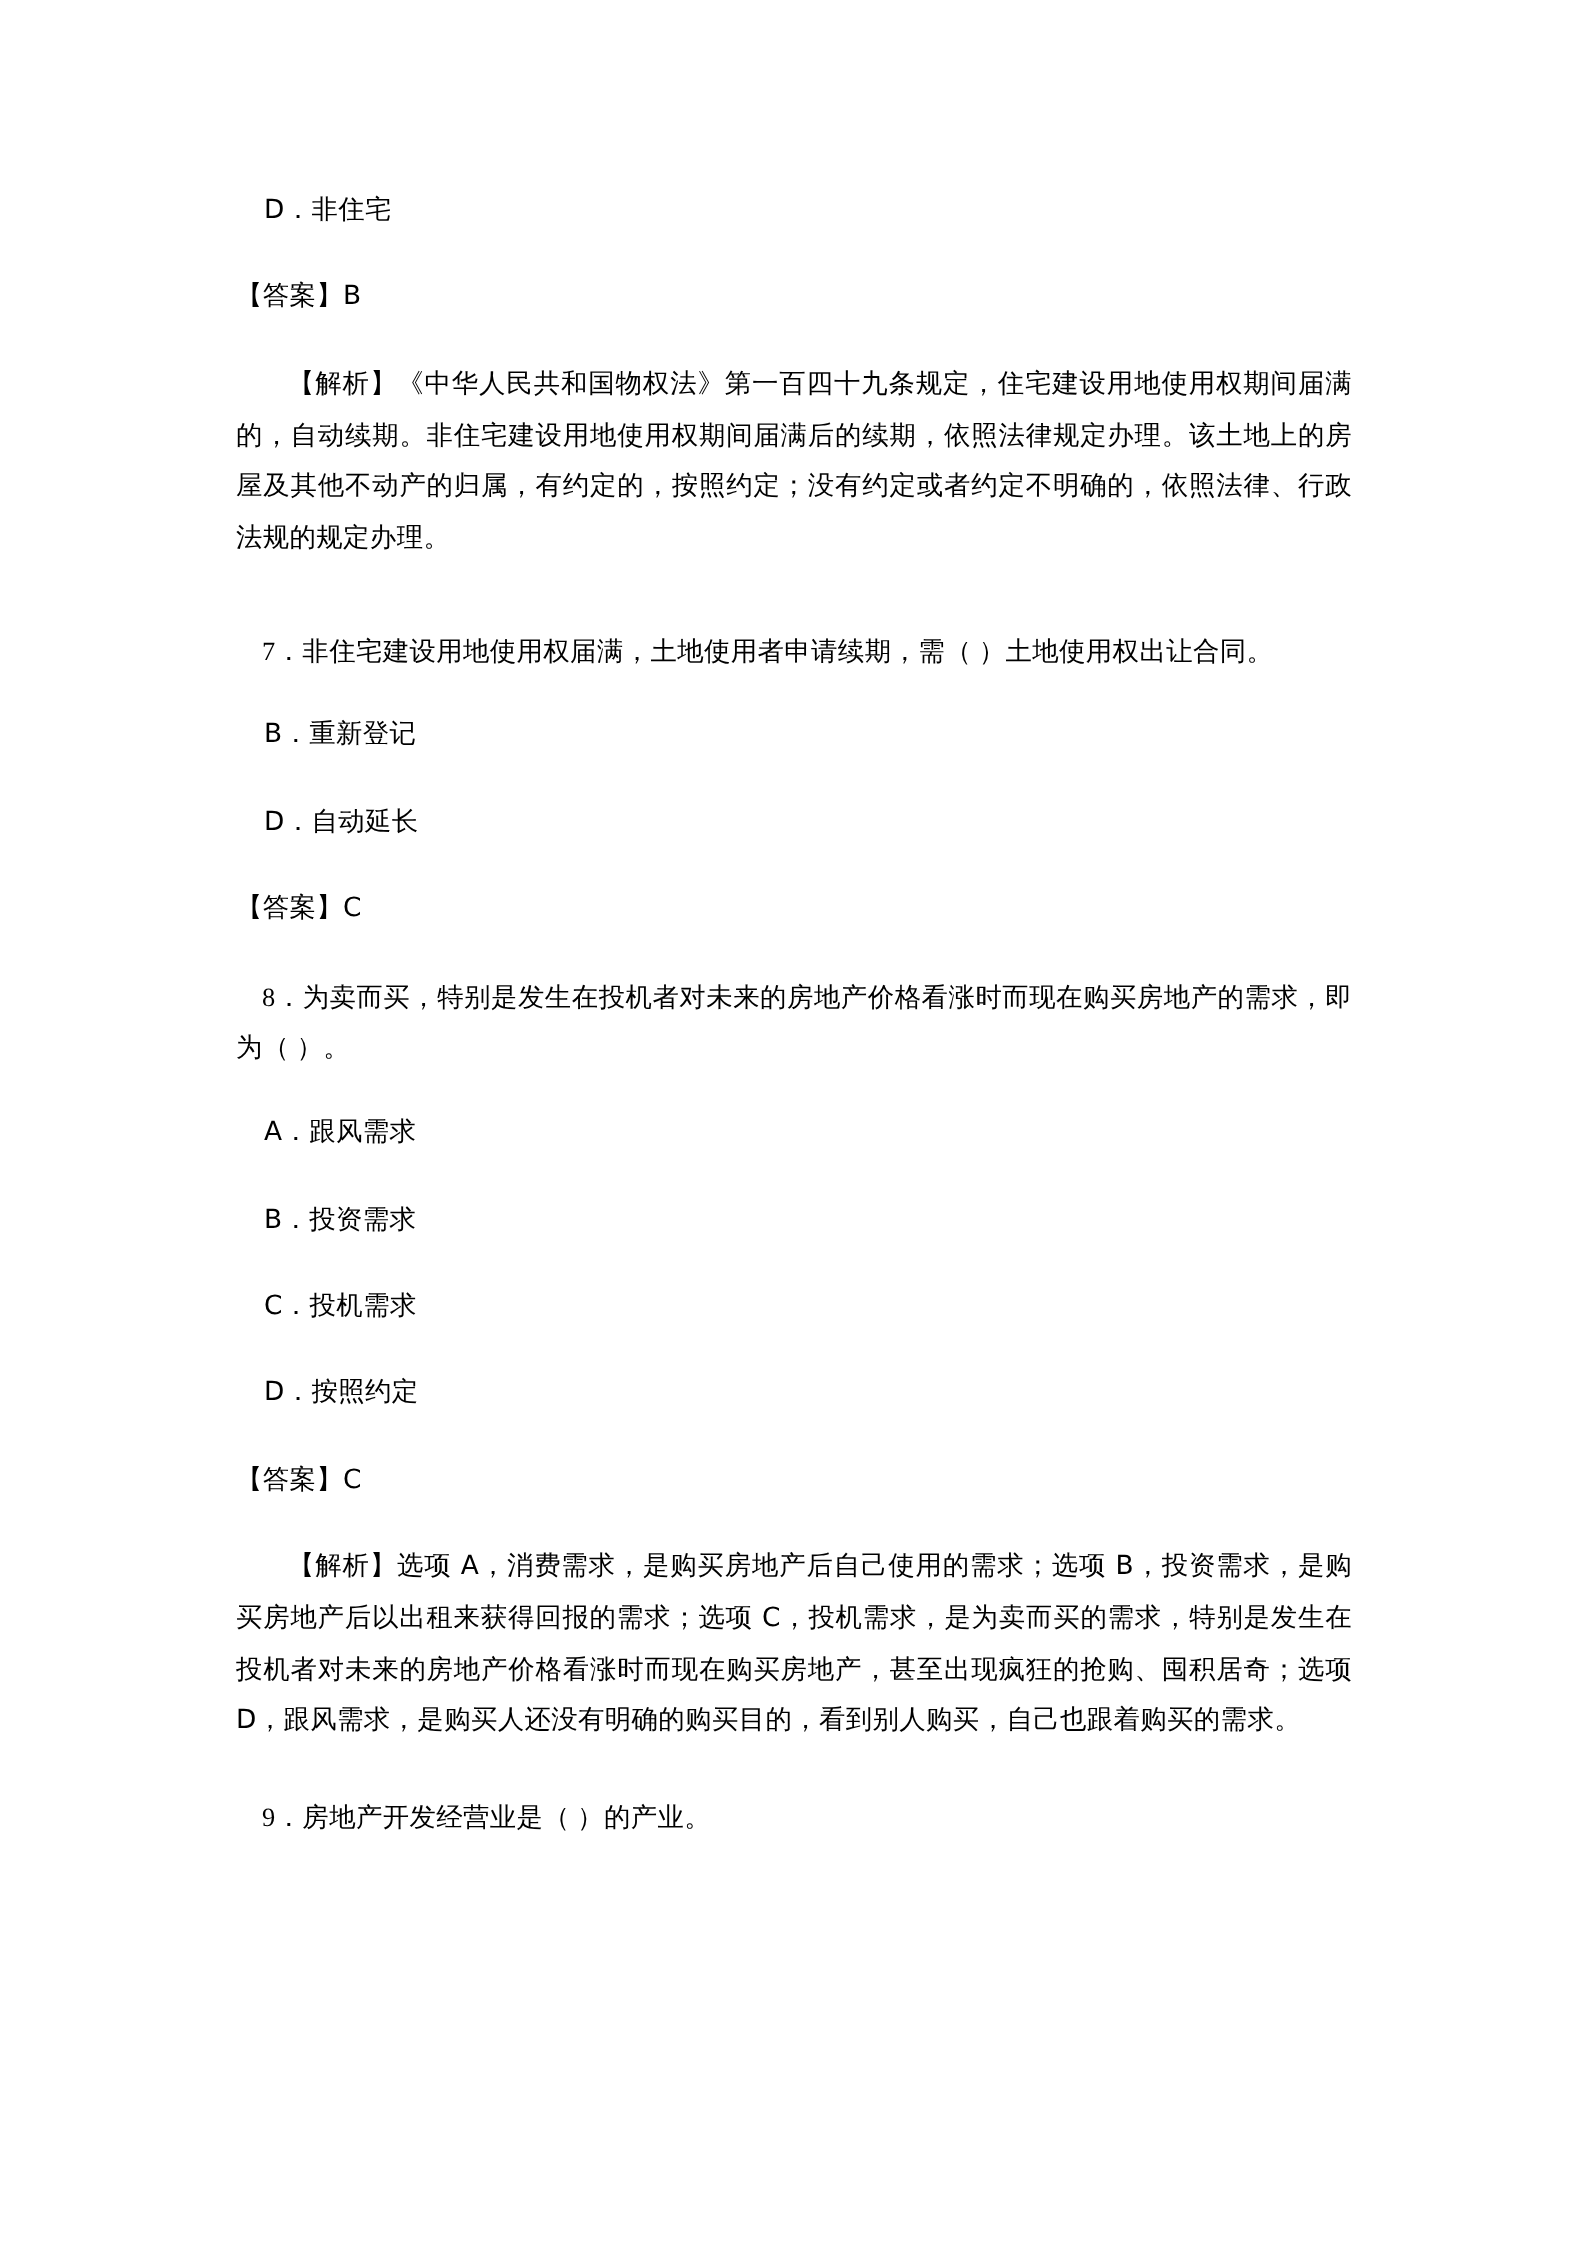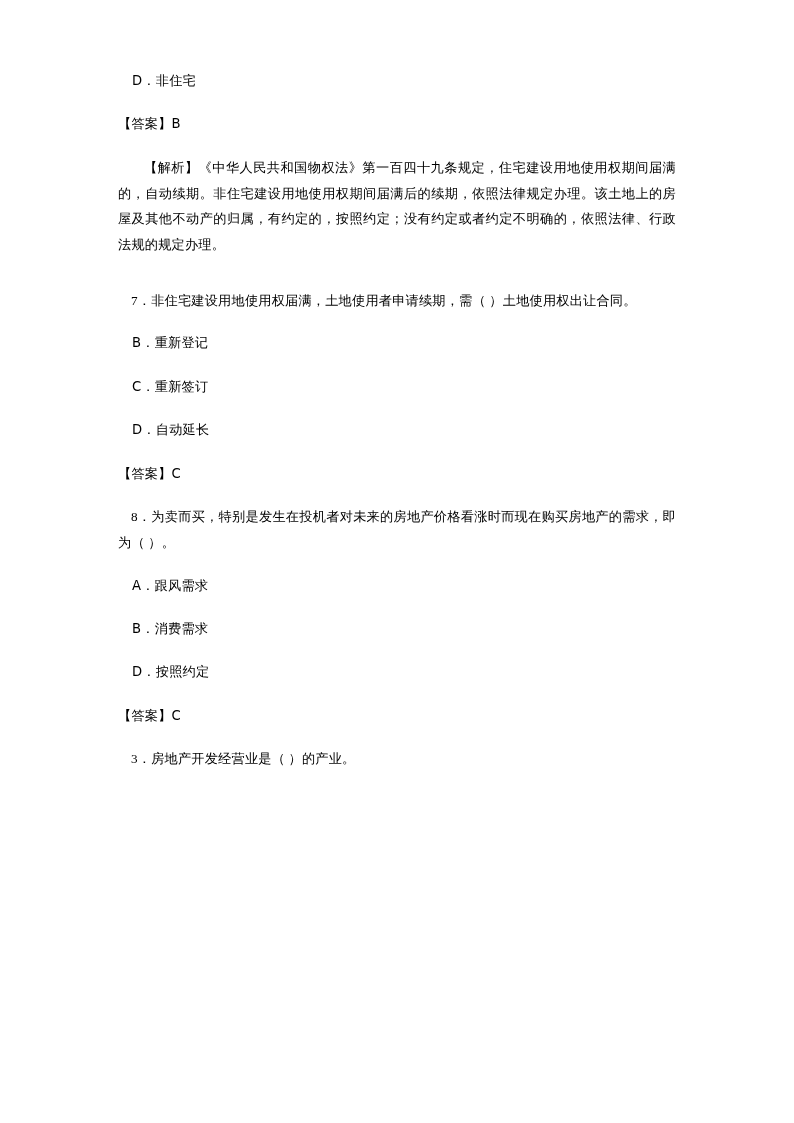--- a/index.html
+++ b/index.html
@@ -12,21 +12,21 @@
     height: 1123px;
     font-family: "DejaVu Sans", "Liberation Sans", sans-serif;
     color: #000000;
     -webkit-font-smoothing: antialiased;
   }
   .page {
     position: relative;
     width: 794px;
     height: 1123px;
     box-sizing: border-box;
-    padding: 68px 118px 60px 118px;
+    padding: 93px 118px 60px 118px;
   }
   .block {
     font-size: 13.2px;
     line-height: 2.0;
     letter-spacing: 0.2px;
     text-align: justify;
     margin: 0 0 17px 0;
   }
   
   .opt {
@@ -61,30 +61,31 @@
 
   <p class="block opt">D．非住宅</p>
 
   <p class="block ans">【答案】B</p>
 
   <p class="block exp gap-lg">【解析】《中华人民共和国物权法》第一百四十九条规定，住宅建设用地使用权期间届满的，自动续期。非住宅建设用地使用权期间届满后的续期，依照法律规定办理。该土地上的房屋及其他不动产的归属，有约定的，按照约定；没有约定或者约定不明确的，依照法律、行政法规的规定办理。</p>
 
   <p class="block q">7．非住宅建设用地使用权届满，土地使用者申请续期，需（ ）土地使用权出让合同。</p>
 
   <p class="block opt">B．重新登记</p>
-  <p class="block opt">C．重新签订</p>
   <p class="block opt">D．自动延长</p>
 
   <p class="block ans">【答案】C</p>
 
 
   <p class="block q">8．为卖而买，特别是发生在投机者对未来的房地产价格看涨时而现在购买房地产的需求，即为（ ）。</p>
 
   <p class="block opt">A．跟风需求</p>
-  <p class="block opt">B．消费需求</p>
+  <p class="block opt">B．投资需求</p>
+  <p class="block opt">C．投机需求</p>
   <p class="block opt">D．按照约定</p>
 
   <p class="block ans">【答案】C</p>
 
+  <p class="block exp gap-md">【解析】选项 A，消费需求，是购买房地产后自己使用的需求；选项 B，投资需求，是购买房地产后以出租来获得回报的需求；选项 C，投机需求，是为卖而买的需求，特别是发生在投机者对未来的房地产价格看涨时而现在购买房地产，甚至出现疯狂的抢购、囤积居奇；选项 D，跟风需求，是购买人还没有明确的购买目的，看到别人购买，自己也跟着购买的需求。</p>
 
-  <p class="block q">3．房地产开发经营业是（ ）的产业。</p>
+  <p class="block q">9．房地产开发经营业是（ ）的产业。</p>
 
 </div>
 
 </body></html>

